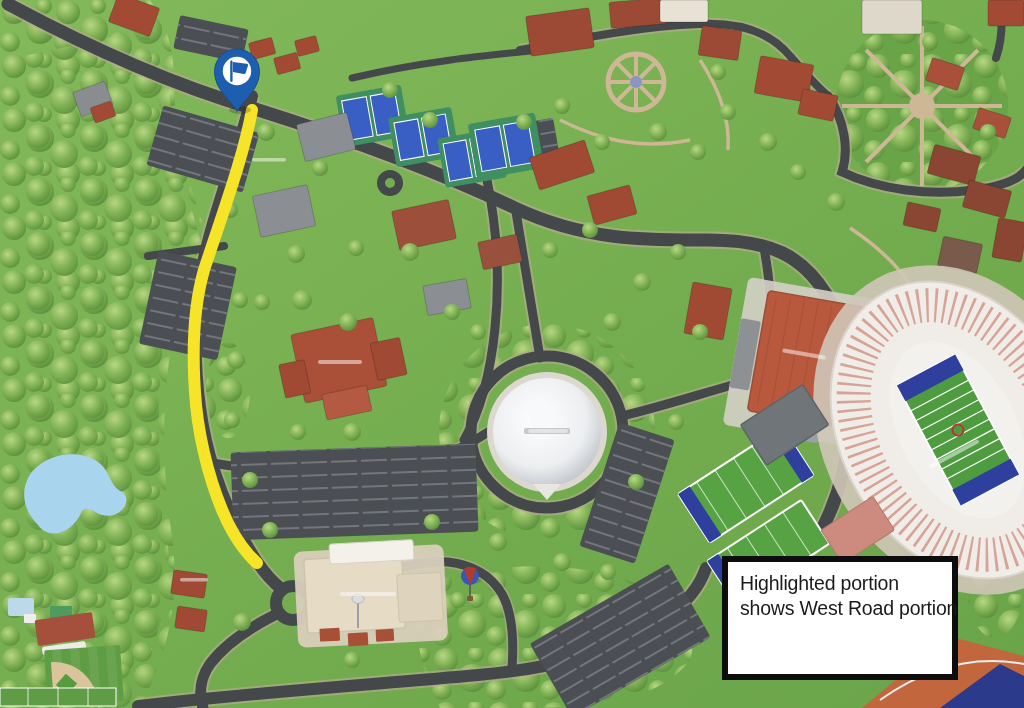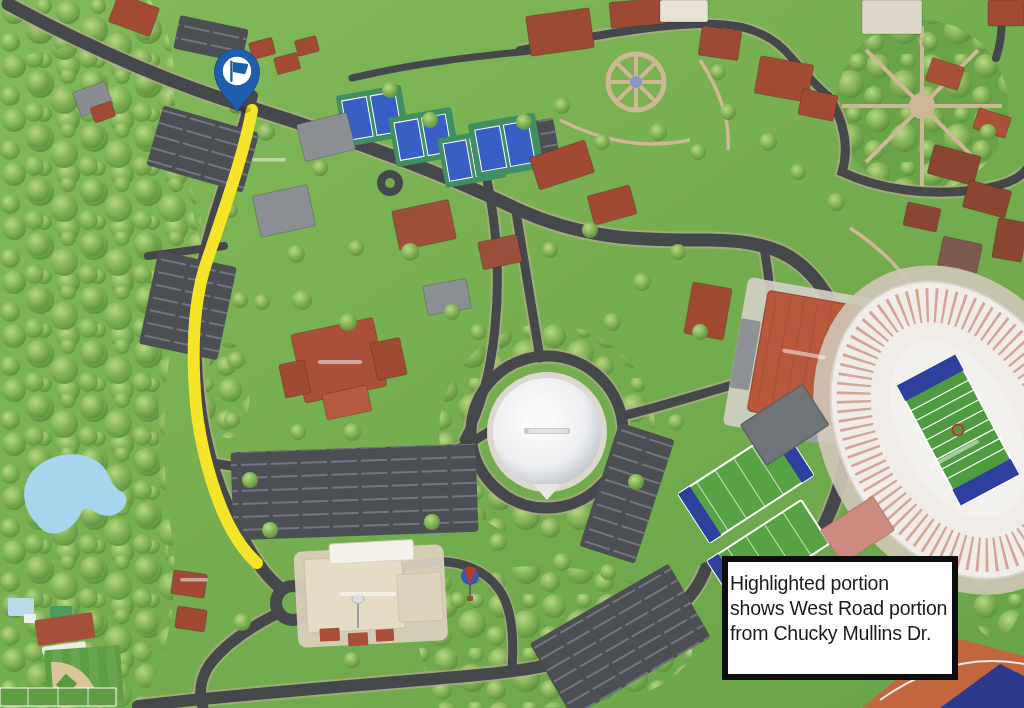--- a/index.html
+++ b/index.html
@@ -1,20 +1,20 @@
 <!DOCTYPE html>
 <html><head>
 <meta charset="utf-8">
 <style>
   html,body{margin:0;padding:0;background:#222;}
   .stage{position:relative;width:1024px;height:708px;overflow:hidden;background:#74ad4f;
          font-family:"Liberation Sans",sans-serif;}
   .stage svg{position:absolute;left:0;top:0;}
   .callout{position:absolute;left:722px;top:556px;width:236px;height:124px;box-sizing:border-box;
-           background:#ffffff;border:6px solid #0d0d0d;padding:9px 2px;}
+           background:#ffffff;border:6px solid #0d0d0d;padding:9px 12px;}
   .callout-line{font-size:19.5px;line-height:25px;color:#1a1a1a;letter-spacing:-0.2px;white-space:nowrap;}
 </style>
 </head>
 <body>
 
 <div class="stage">
 <svg width="1024" height="708" viewBox="0 0 1024 708">
   <defs>
     <linearGradient id="grassG" x1="0" y1="0" x2="1" y2="1">
       <stop offset="0" stop-color="#83b95b"></stop>
@@ -374,15 +374,14 @@
     <g fill="#1d5fae">
       <rect x="230.2" y="60.5" width="2.4" height="21.5" rx="1.2"></rect>
       <path d="M 233,62 L 246.5,63.8 C 248,64 248.2,64.6 248,65.4 L 245.7,73 C 245.4,73.9 244.6,74.2 243.6,74 L 233,72 Z"></path>
     </g>
   </g>
 </svg>
 
 <div class="callout">
   <div class="callout-line">Highlighted portion</div>
   <div class="callout-line">shows West Road portion</div>
-  <div class="callout-line">from Chucky Mullins Dr.</div>
 </div>
 </div>
 
 </body></html>

